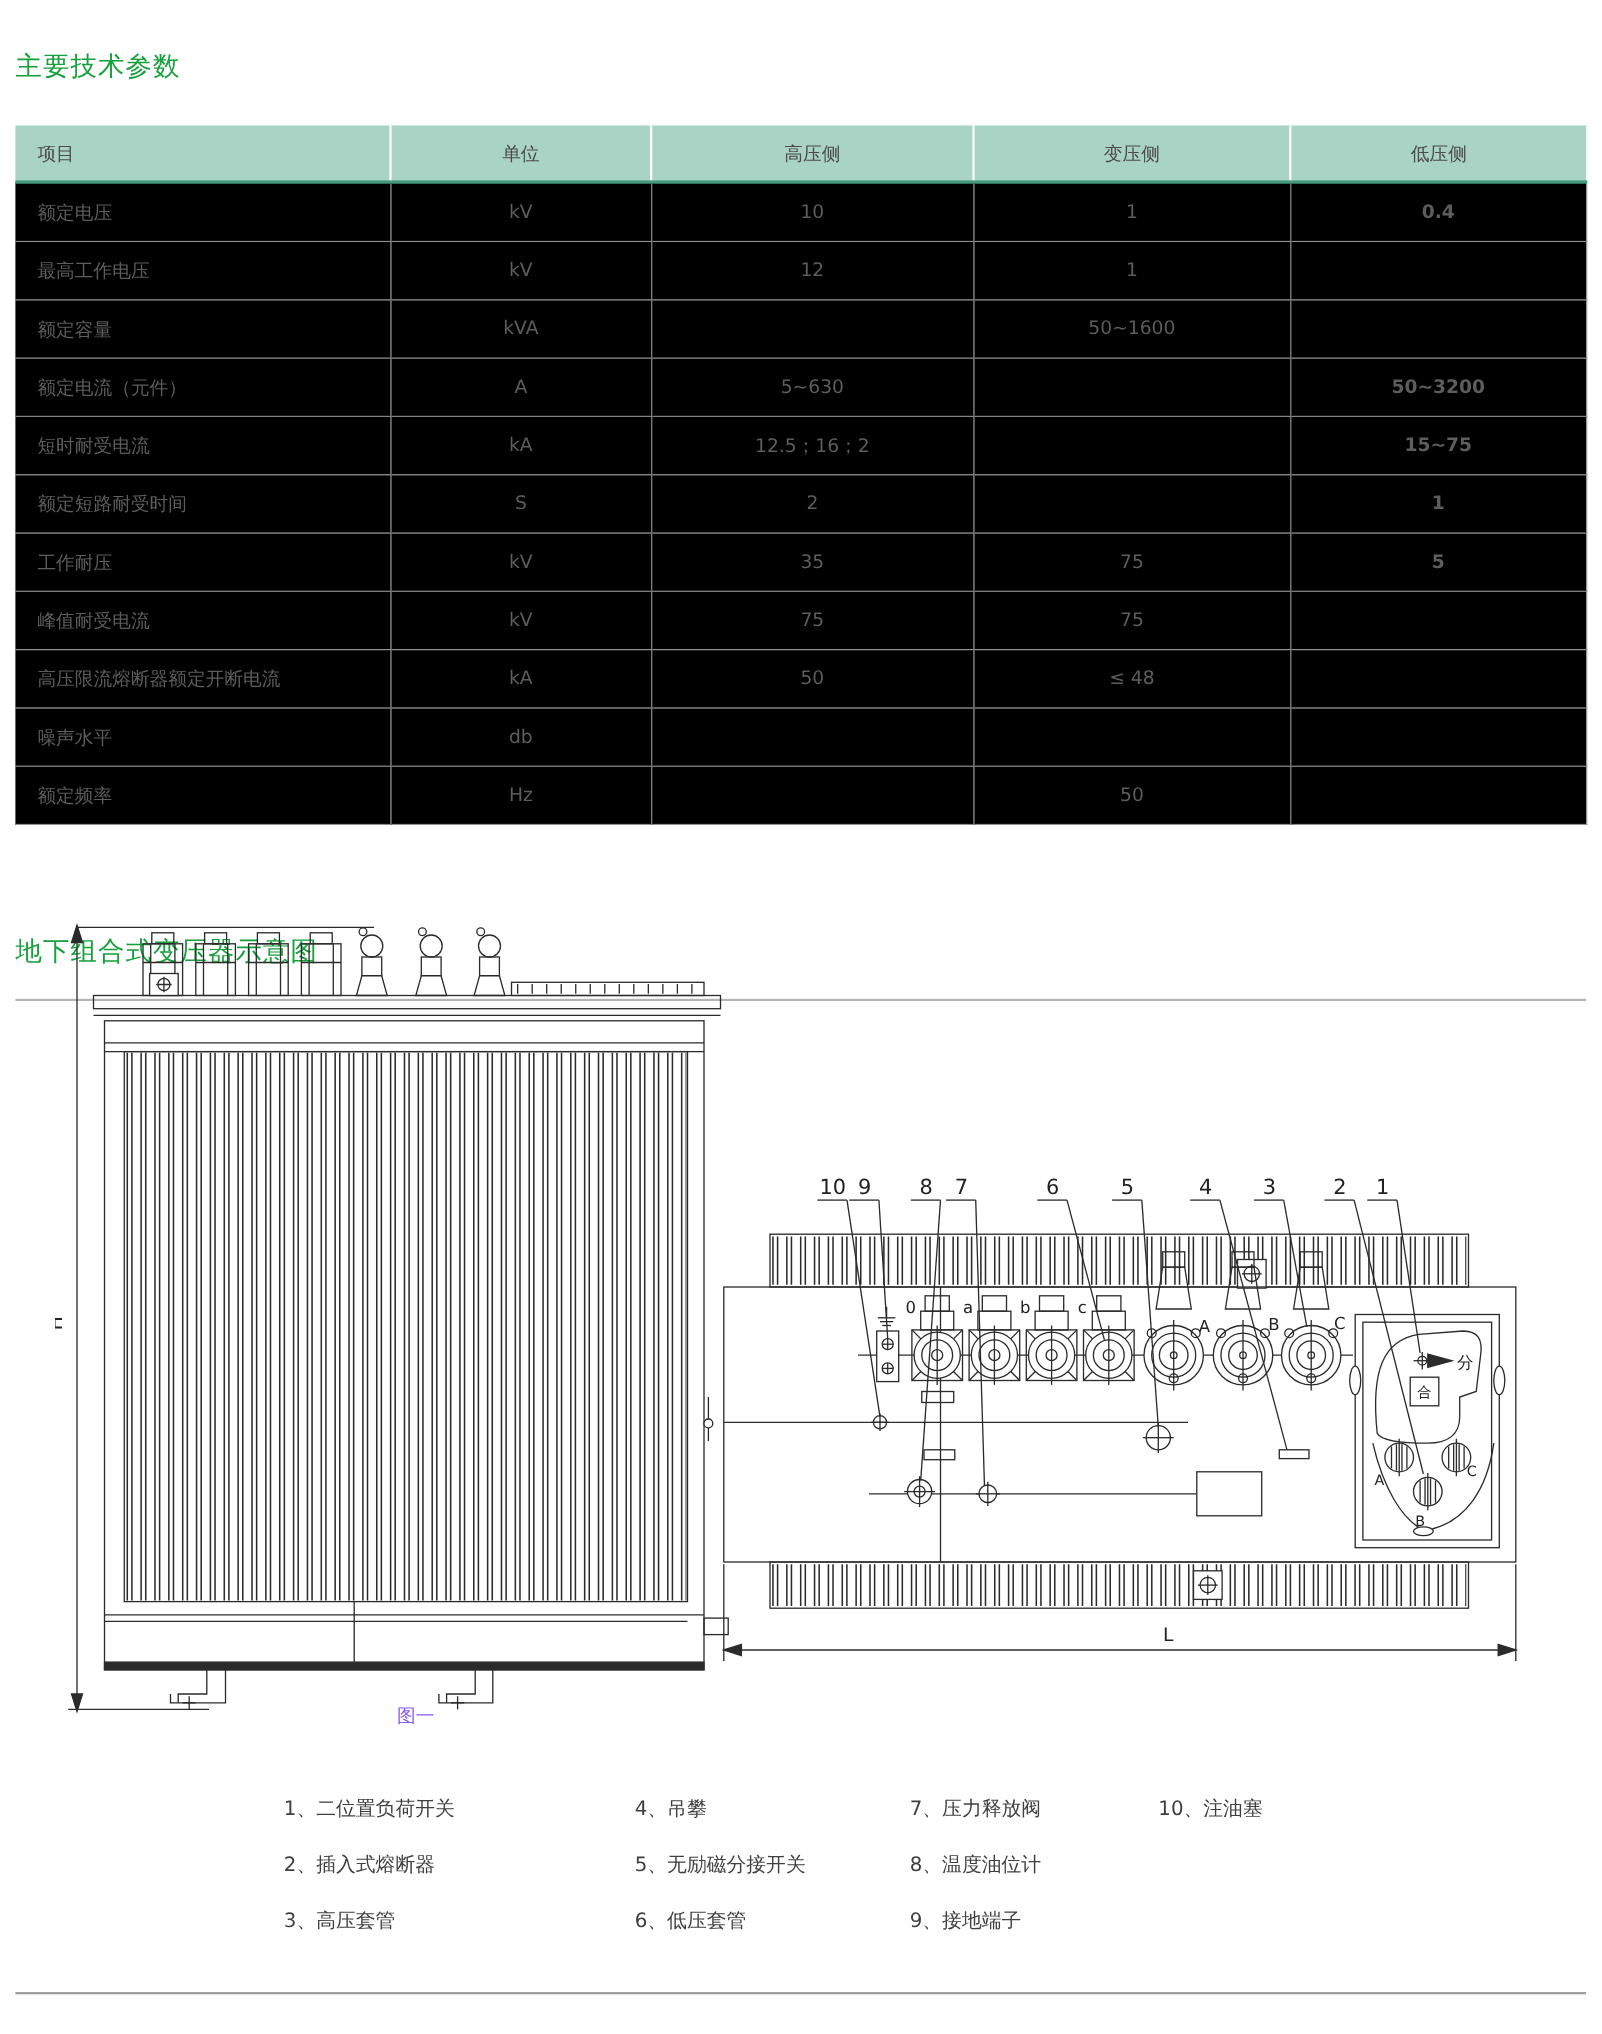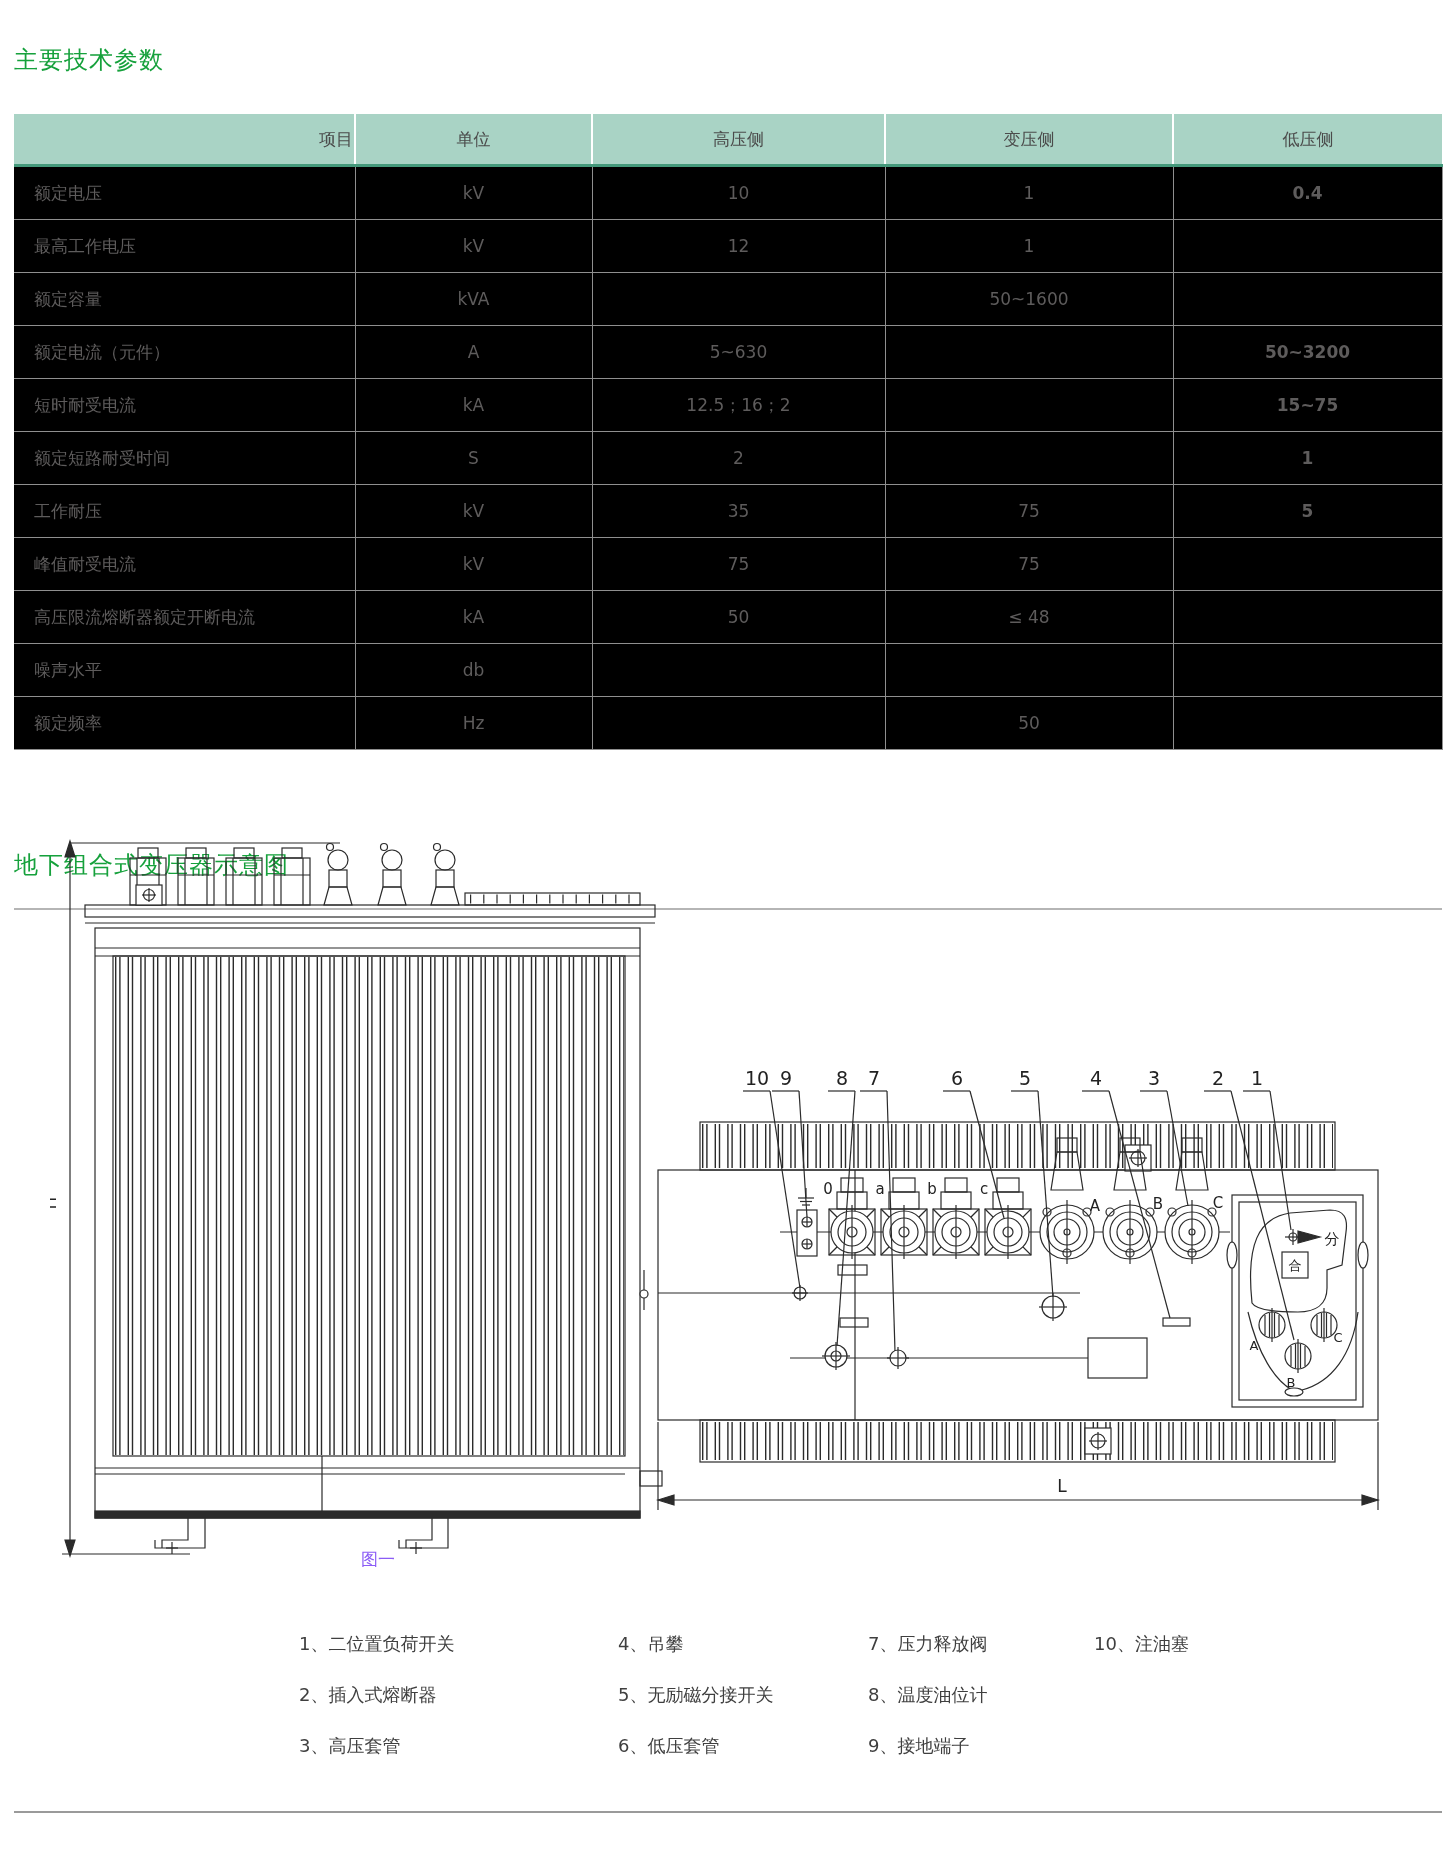--- a/index.html
+++ b/index.html
@@ -4,42 +4,42 @@
 <style>
   html,body{margin:0;padding:0;background:#ffffff;}
   .sheet{position:relative;width:1456px;height:1849px;background:#ffffff;overflow:hidden;
          font-family:"DejaVu Sans","Liberation Sans",sans-serif;border-radius:12px;}
   .sec-title{position:absolute;left:14px;font-size:24px;color:#16a13c;letter-spacing:1px;white-space:nowrap;}
   #title-params{top:44px;}
   #title-diagram{top:849px;}
   table.params{position:absolute;left:14px;top:114px;width:1428px;border-collapse:collapse;table-layout:fixed;}
   table.params th{background:#a9d3c5;color:#4b4b4b;font-weight:normal;font-size:17px;height:48px;
                   border-left:2px solid #ffffff;border-bottom:3px solid #44997b;text-align:center;}
-  table.params th:first-child{border-left:none;text-align:right;padding-left:20px;}
+  table.params th:first-child{border-left:none;text-align:left;padding-left:20px;}
   table.params td{color:#5e5c5c;font-size:17px;height:50px;text-align:center;
                   border-bottom:1px solid #8f8f8f;border-left:1px solid #8f8f8f;background:#000000;}
   table.params td:first-child{border-left:none;text-align:left;padding-left:20px;}
   table.params td:last-child{border-right:1px solid #8f8f8f;font-weight:bold;}
   .divider{position:absolute;left:14px;width:1428px;height:2px;background:#b5b5b5;}
   #divider-top{top:908px;}
   #divider-bottom{top:1811px;background:#9a9a9a;}
   svg{position:absolute;}
   #fig-left{left:50px;top:835px;}
   #fig-right{left:630px;top:1060px;}
   svg text{font-family:"DejaVu Sans","Liberation Sans",sans-serif;fill:#222222;}
   text.co{font-size:19px;text-anchor:middle;}
   text.dim{font-size:17px;text-anchor:middle;}
   text.lbl{font-size:15px;text-anchor:middle;}
   text.sm{font-size:13px;text-anchor:middle;}
   .figcap{position:absolute;left:295px;top:1548px;width:100px;text-align:right;
           font-size:17px;color:#8b5cf6;}
   .legend{position:absolute;left:258px;top:1632px;display:grid;
           grid-template-columns:319px 250px 226px 200px;grid-auto-rows:51px;
           font-size:18px;color:#3f3f3f;}
-  .legend div{white-space:nowrap;margin-left:41px;}
+  .legend div{white-space:nowrap;}
 </style>
 </head>
 <body>
 
 <div class="sheet">
 
   <div class="sec-title" id="title-params">主要技术参数</div>
 
   <table class="params">
     <colgroup>

